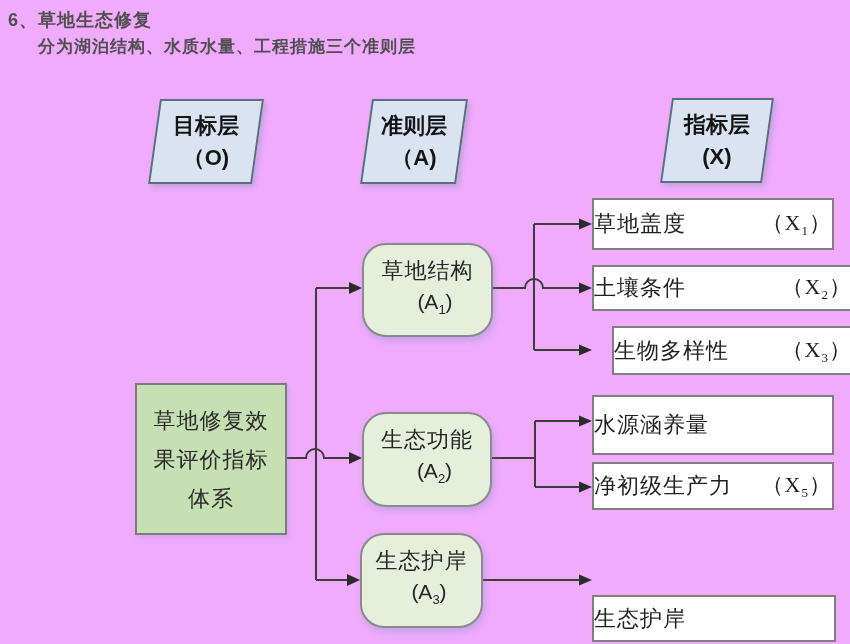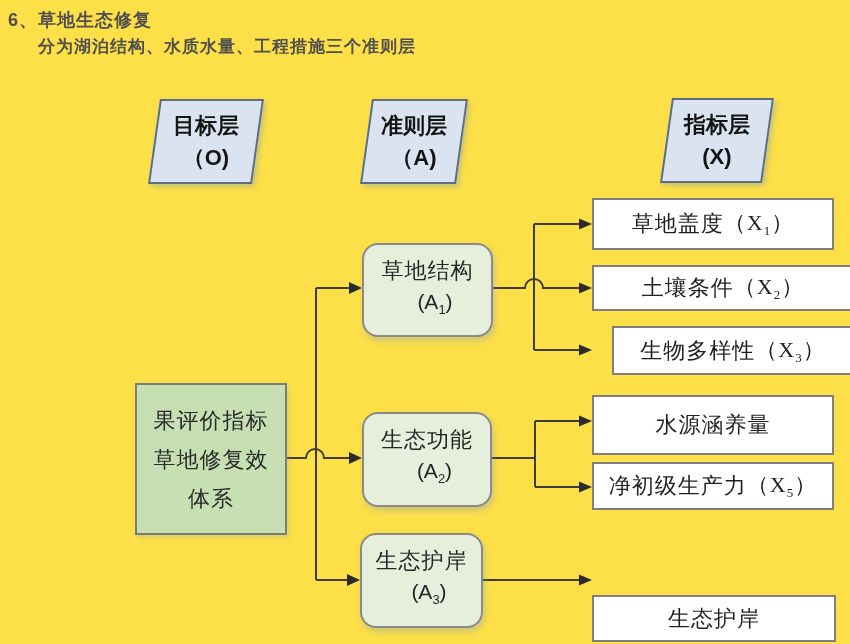--- a/index.html
+++ b/index.html
@@ -1,17 +1,17 @@
 <!DOCTYPE html>
 <html><head>
 <meta charset="utf-8">
 <style>
   html,body{margin:0;padding:0;background:#ffffff;}
   .canvas{
-    position:relative;width:850px;height:644px;background:#fde047;overflow:hidden;
+    position:relative;width:850px;height:644px;background:#f0abfc;overflow:hidden;
     font-family:"Liberation Sans","DejaVu Sans",sans-serif;
   }
   
   .title-block{position:absolute;left:8px;top:6px;color:#4f4f4f;font-weight:bold;}
   .title-line1{font-size:18px;line-height:28px;letter-spacing:1px;}
   .title-line2{font-size:17px;line-height:26px;padding-left:30px;letter-spacing:1px;}
   
   svg.connectors{position:absolute;left:0;top:0;z-index:1;}
   
   .pgram{
@@ -27,37 +27,37 @@
   .goal-box{
     position:absolute;left:135px;top:383px;width:152px;height:152px;box-sizing:border-box;
     background:#c6e0b4;border:2px solid #7c7c7c;z-index:2;
     display:flex;flex-direction:column;align-items:center;justify-content:center;
     font-family:"Liberation Serif","DejaVu Serif",serif;font-size:22px;line-height:39px;
     color:#2a2a2a;letter-spacing:1px;box-shadow:2px 3px 4px rgba(140,160,190,0.25);
   }
   
   .abox{
     position:absolute;box-sizing:border-box;background:#e5efdc;border:2px solid #8a8a8a;
-    border-radius:16px;z-index:2;display:flex;flex-direction:column;align-items:center;
+    border-radius:24px;z-index:2;display:flex;flex-direction:column;align-items:center;
     justify-content:center;box-shadow:2px 4px 6px rgba(120,150,200,0.35);
   }
   .abox-label{
     font-family:"Liberation Serif","DejaVu Serif",serif;font-size:22px;line-height:32px;
     color:#262626;letter-spacing:1px;
   }
   .abox-code{
     font-family:"Liberation Sans","DejaVu Sans",sans-serif;font-size:21px;line-height:30px;
     color:#262626;
     margin-left:15px;
   }
   .abox-code sub{font-size:13px;}
   
   .xbox{
     position:absolute;box-sizing:border-box;background:#ffffff;border:2px solid #7f7f7f;
-    z-index:2;display:flex;align-items:center;justify-content:center;white-space:nowrap;
+    z-index:2;display:flex;align-items:center;justify-content:space-between;white-space:nowrap;
     font-family:"Liberation Serif","DejaVu Serif",serif;font-size:22px;color:#1f1f1f;
     letter-spacing:1px;
   }
   .xbox sub{font-size:13px;}
 </style>
 </head>
 <body>
 
 <div class="canvas">
 
@@ -108,22 +108,22 @@
     </div>
   </div>
   <div class="pgram" style="left:666px;top:98px;width:98px;">
     <div class="pgram-inner">
       <div>指标层</div>
       <div>(X)</div>
     </div>
   </div>
 
   <div class="goal-box">
+    <div>草地修复效</div>
     <div>果评价指标</div>
-    <div>草地修复效</div>
     <div>体系</div>
   </div>
 
   <div class="abox" style="left:362px;top:243px;width:131px;height:94px;">
     <div class="abox-label">草地结构</div>
     <div class="abox-code"><span>(A</span><sub>1</sub><span>)</span></div>
   </div>
   <div class="abox" style="left:362px;top:412px;width:130px;height:95px;">
     <div class="abox-label">生态功能</div>
     <div class="abox-code"><span>(A</span><sub>2</sub><span>)</span></div>

